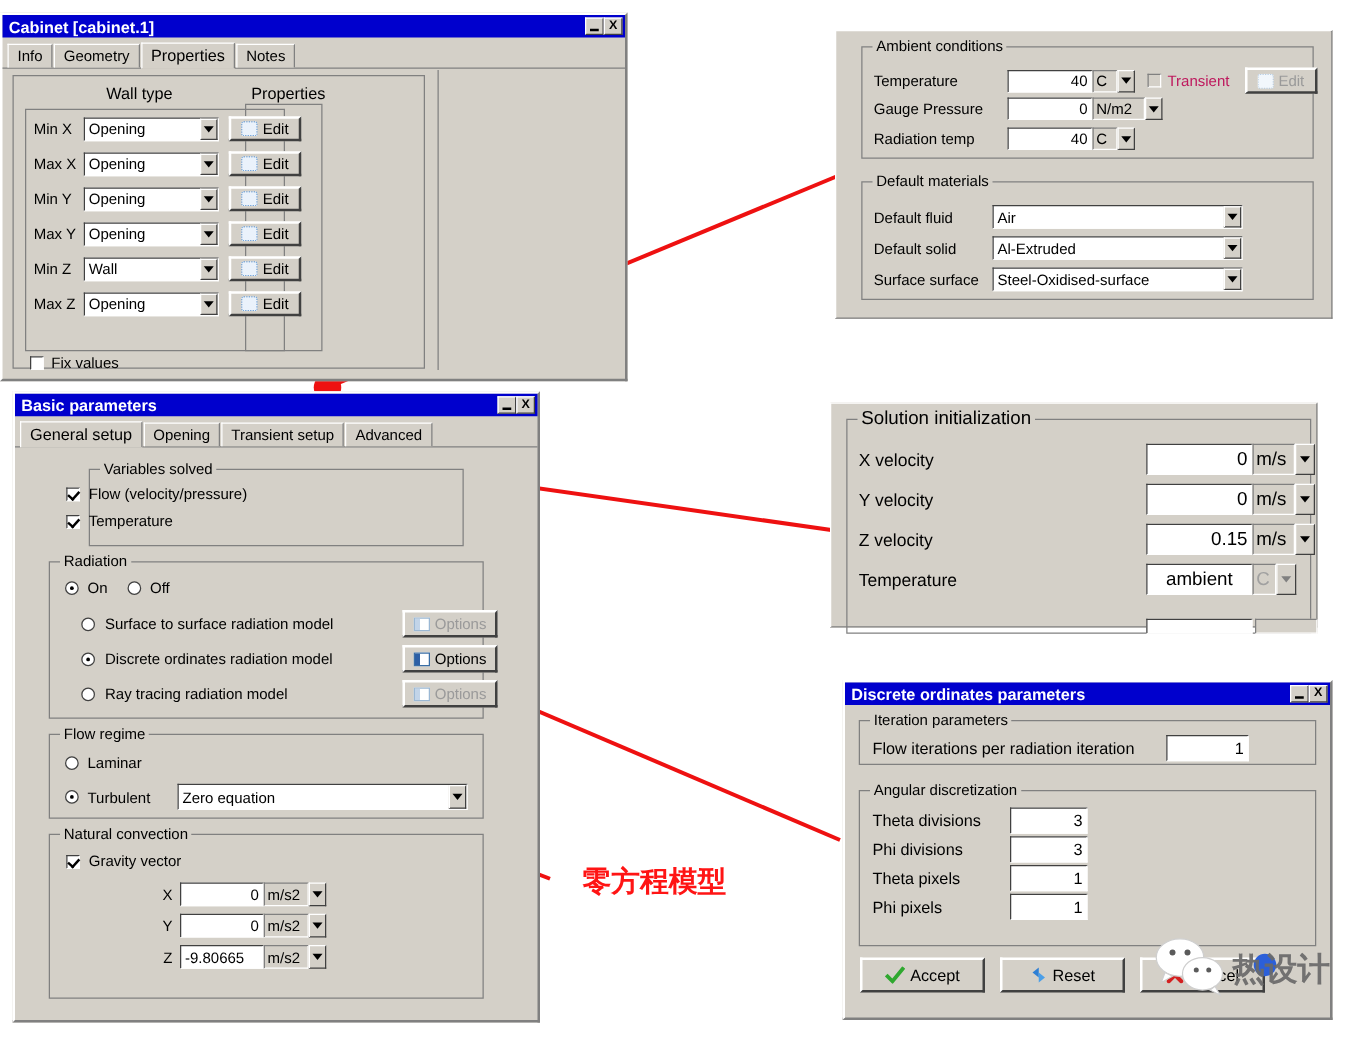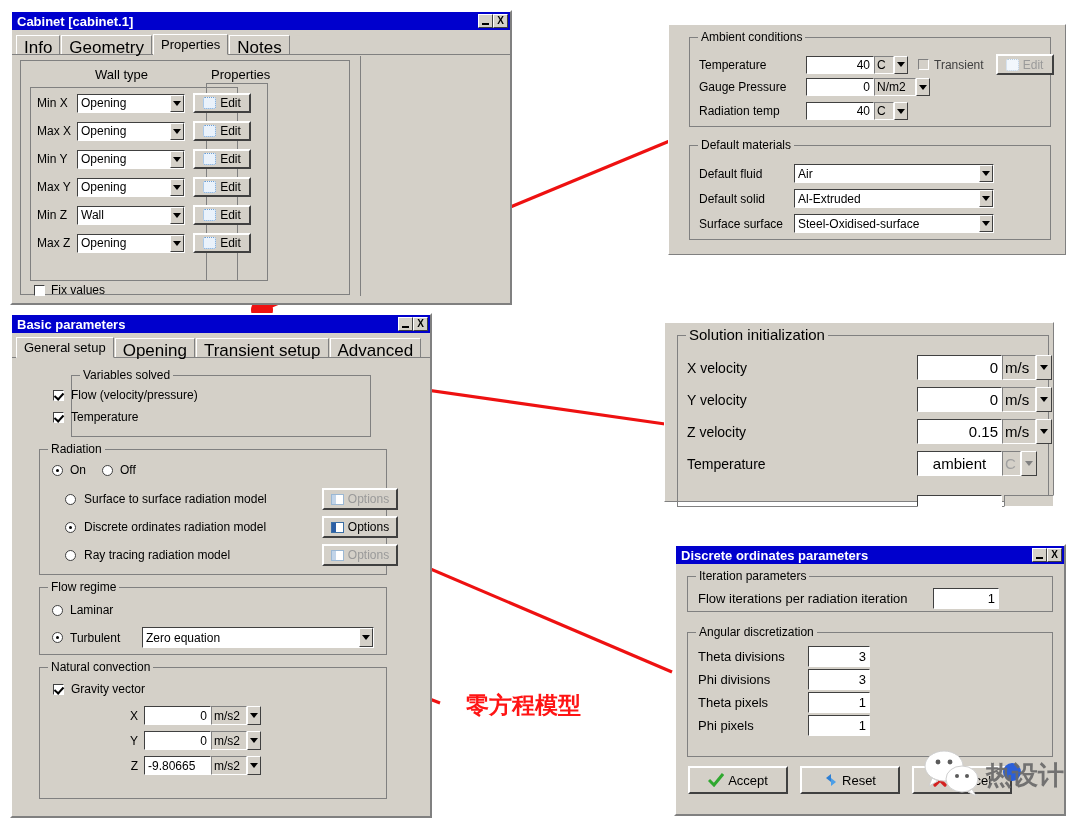--- a/index.html
+++ b/index.html
@@ -14,21 +14,21 @@
             font-size:13px;display:flex;align-items:center;padding:0 2px 0 5px;}
   .titlebar .ttl{flex:1;white-space:nowrap;overflow:hidden;}
   .tbtns{display:flex;gap:0px;}
   .tbtn{width:15px;height:14px;background:#d4d0c8;border:1px solid;
         border-color:#ffffff #404040 #404040 #ffffff;display:flex;
         align-items:center;justify-content:center;font-size:10px;
         color:#000;font-weight:bold;line-height:1;box-sizing:border-box;}
   .tbtn .mn{display:block;width:7px;height:2px;background:#000;margin-top:5px;}
   .tabs{display:flex;align-items:flex-end;height:21px;padding-left:4px;
         border-bottom:1px solid #808080;box-sizing:border-box;}
-  .tab{padding:2px 7px 2px 7px;font-size:17px;background:#d4d0c8;
+  .tab{padding:2px 7px 2px 7px;font-size:12px;background:#d4d0c8;
        border-left:1px solid #fff;border-top:1px solid #fff;border-right:1px solid #808080;
        margin-right:1px;height:19px;box-sizing:border-box;white-space:nowrap;}
   .tab.sel{height:21px;font-size:13px;border-bottom:1px solid #d4d0c8;
            position:relative;top:1px;}
   .group{position:absolute;border:1px solid #808080;box-sizing:border-box;}
   .group>.glabel{position:absolute;top:-8px;left:8px;background:#d4d0c8;
                  padding:0 3px;font-size:12px;color:#000;white-space:nowrap;}
   .fld{background:#fff;border:1px solid;border-color:#404040 #fff #fff #404040;
        box-sizing:border-box;display:flex;align-items:center;
        justify-content:flex-end;padding-right:3px;font-size:12px;}
@@ -57,21 +57,21 @@
   .chk.on::after{content:"";position:absolute;left:2px;top:0px;width:4px;height:7px;
        border:solid #000;border-width:0 2px 2px 0;transform:rotate(42deg);}
   .chk.dis{background:#d4d0c8;border-color:#808080 #fff #fff #808080;}
   .rad{width:11px;height:11px;border-radius:50%;background:#fff;
        border:1px solid #404040;box-sizing:border-box;position:relative;flex:none;}
   .rad.on::after{content:"";position:absolute;left:3px;top:3px;width:3px;height:3px;
        border-radius:50%;background:#000;}
   .row{display:flex;align-items:center;position:absolute;}
   .lbl{white-space:nowrap;font-size:12px;}
   .lbl.big{font-size:14px;}
-  .lbl.dis{color:#404040;}
+  .lbl.dis{color:#be185d;}
   .panel{position:absolute;background:#d4d0c8;border:1px solid;
          border-color:#fff #808080 #808080 #fff;box-sizing:border-box;}
   svg.ann{position:absolute;left:0;top:0;width:1080px;height:830px;pointer-events:none;}
   .cn{position:absolute;color:#ff1414;font-size:23px;font-weight:bold;
       font-family:"DejaVu Sans",sans-serif;white-space:nowrap;}
   .editicon{width:13px;height:12px;background:#eaf2fb;border:1px dotted #6a9fd8;
             box-sizing:border-box;flex:none;border-radius:2px;}
   .listicon{width:13px;height:11px;border:1px solid #3a6ea5;background:#fff;
             box-sizing:border-box;flex:none;display:flex;}
   .listicon i{display:block;width:4px;background:#2d5fa5;height:100%;}
@@ -87,21 +87,21 @@
   <line x1="262" y1="310" x2="672" y2="140" stroke="#ee1111" stroke-width="3.2"></line>
   <line x1="258" y1="366" x2="672" y2="425" stroke="#ee1111" stroke-width="3.2"></line>
   <line x1="372" y1="544" x2="672" y2="672" stroke="#ee1111" stroke-width="3.2"></line>
   <line x1="313" y1="654" x2="440" y2="703" stroke="#ee1111" stroke-width="3.2"></line>
   <circle cx="262" cy="310" r="11" fill="#ee1111"></circle>
   <circle cx="258" cy="366" r="11" fill="#ee1111"></circle>
   <circle cx="372" cy="544" r="11" fill="#ee1111"></circle>
   <circle cx="313" cy="654" r="11" fill="#ee1111"></circle>
 </svg>
 
-<div class="win" style="left:10px;top:10px;width:502px;height:295px;">
+<div class="win" style="left:0;top:10px;width:502px;height:295px;">
   <div class="titlebar">
     <span class="ttl">Cabinet [cabinet.1]</span>
     <span class="tbtns">
       <span class="tbtn">
           <span class="mn"></span>
         </span>
       <span class="tbtn">X</span>
     </span>
   </div>
   <div class="tabs" style="margin-top:4px;">

